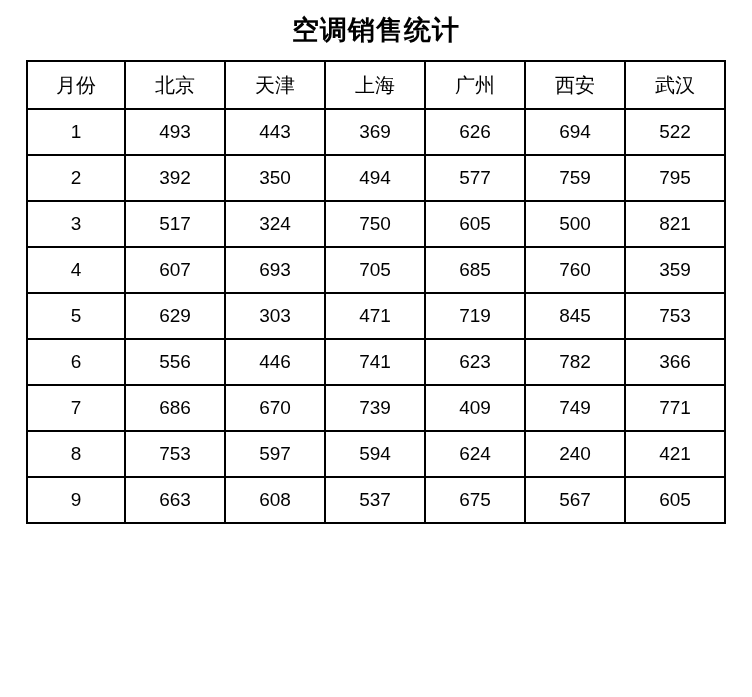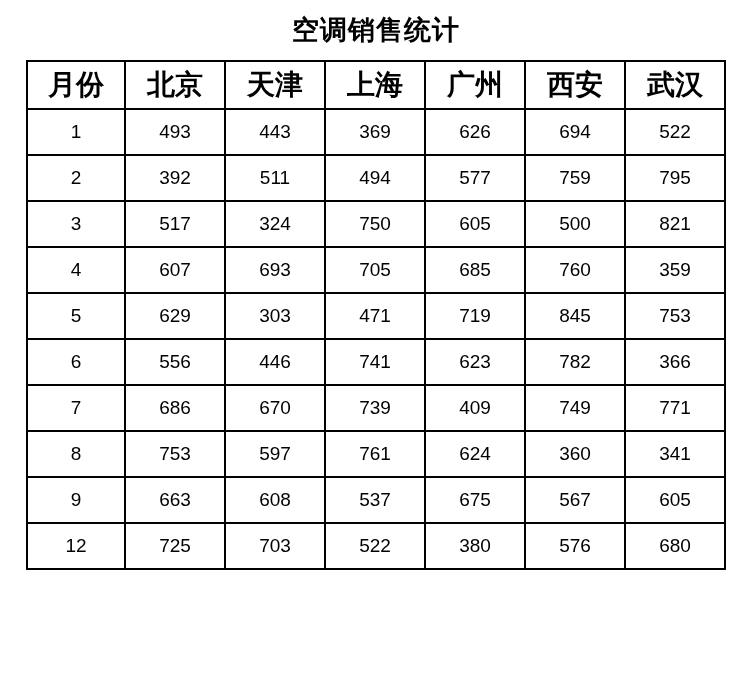--- a/index.html
+++ b/index.html
@@ -43,22 +43,22 @@
   table.data-table td {
     border: 2px solid #000000;
     text-align: center;
     vertical-align: middle;
     height: 44px;
     font-size: 19px;
     font-weight: normal;
     padding: 0;
   }
   table.data-table th {
-    font-weight: bold;
-    font-size: 28px;
+    font-weight: normal;
+    font-size: 20px;
     height: 46px;
   }
   table.data-table col.c0 { width: 98px; }
   table.data-table col.cx { width: 100px; }
 </style>
 </head>
 <body>
 
 <div class="page">
   <div class="title">空调销售统计</div>
@@ -90,21 +90,21 @@
           <td>493</td>
           <td>443</td>
           <td>369</td>
           <td>626</td>
           <td>694</td>
           <td>522</td>
         </tr>
         <tr>
           <td>2</td>
           <td>392</td>
-          <td>511</td>
+          <td>350</td>
           <td>494</td>
           <td>577</td>
           <td>759</td>
           <td>795</td>
         </tr>
         <tr>
           <td>3</td>
           <td>517</td>
           <td>324</td>
           <td>750</td>
@@ -145,39 +145,30 @@
           <td>670</td>
           <td>739</td>
           <td>409</td>
           <td>749</td>
           <td>771</td>
         </tr>
         <tr>
           <td>8</td>
           <td>753</td>
           <td>597</td>
-          <td>761</td>
+          <td>594</td>
           <td>624</td>
-          <td>360</td>
-          <td>341</td>
+          <td>240</td>
+          <td>421</td>
         </tr>
         <tr>
           <td>9</td>
           <td>663</td>
           <td>608</td>
           <td>537</td>
           <td>675</td>
           <td>567</td>
           <td>605</td>
         </tr>
-        <tr>
-          <td>12</td>
-          <td>725</td>
-          <td>703</td>
-          <td>522</td>
-          <td>380</td>
-          <td>576</td>
-          <td>680</td>
-        </tr>
       </tbody>
     </table>
   </div>
 </div>
 
 </body></html>

